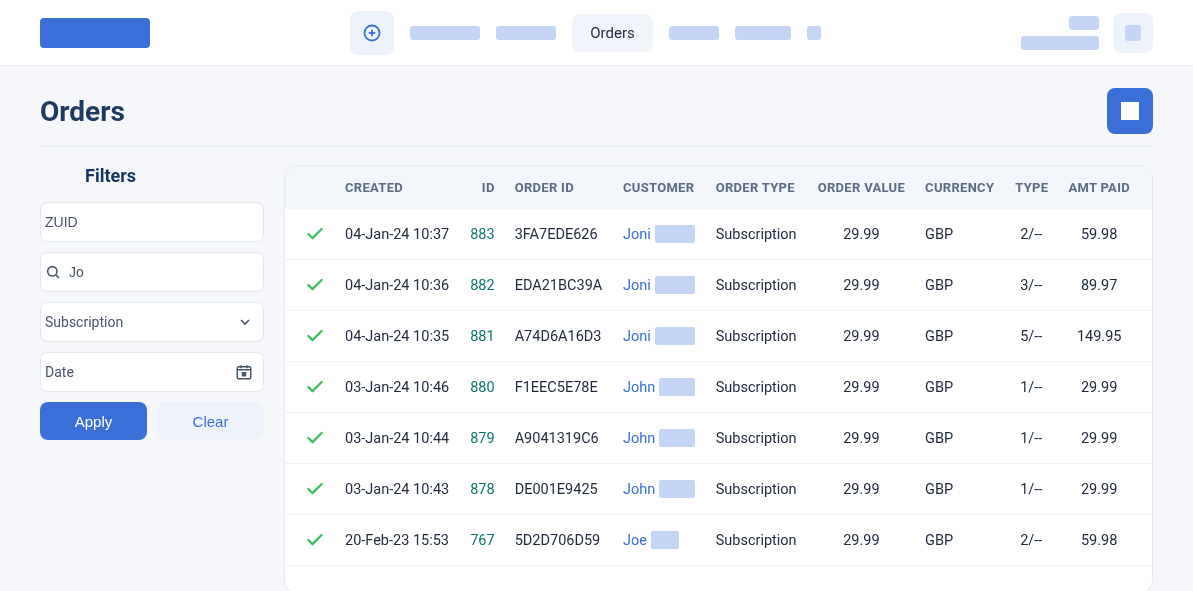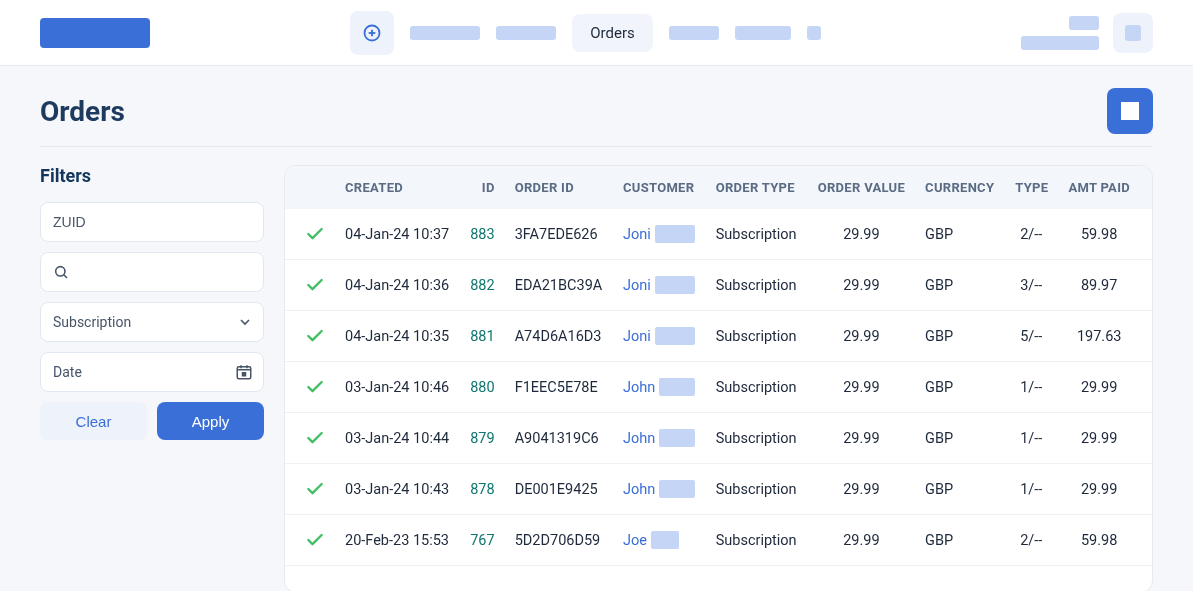--- a/index.html
+++ b/index.html
@@ -108,28 +108,29 @@
 
   .filters {
     width: 224px;
     flex-shrink: 0;
   }
   .filters h2 {
     font-size: 18px;
     font-weight: 700;
     color: #14365e;
     margin-bottom: 16px;
+    margin-left: 45px;
   }
   .field {
     width: 100%;
     border: 1px solid #e2e8f0;
     border-radius: 8px;
     background: #fff;
     height: 40px;
-    padding: 0 12px;
+    padding: 0 4px;
     font-size: 14px;
     color: #475569;
     display: flex;
     align-items: center;
     margin-bottom: 10px;
     position: relative;
   }
   .field input {
     border: none; outline: none; flex:1; font-size:14px; color:#475569; background:transparent;
   }
@@ -247,20 +248,21 @@
       <input value="ZUID" style="">
     </div>
 
     <div class="field">
       <span class="icon-left">
         <svg width="16" height="16" viewBox="0 0 24 24" fill="none" stroke="currentColor" stroke-width="2.4">
             <circle cx="11" cy="11" r="7"></circle>
             <line x1="21" y1="21" x2="16.2" y2="16.2"></line>
           </svg>
       </span>
+      <input value="Jo" style="">
     </div>
 
 
 
     <div class="field">
       <span>Subscription</span>
       <span class="chevron">
         <svg width="16" height="16" viewBox="0 0 24 24" fill="none" stroke="currentColor" stroke-width="2.4">
             <polyline points="6 9 12 15 18 9"></polyline>
           </svg>
@@ -274,22 +276,22 @@
             <rect x="3" y="5" width="18" height="16" rx="2"></rect>
             <line x1="3" y1="9" x2="21" y2="9"></line>
             <line x1="8" y1="3" x2="8" y2="7"></line>
             <line x1="16" y1="3" x2="16" y2="7"></line>
             <rect x="10" y="13" width="4" height="4" fill="currentColor"></rect>
           </svg>
       </span>
     </div>
 
     <div class="filter-buttons">
+      <button class="btn btn-apply">Apply</button>
       <button class="btn btn-clear">Clear</button>
-      <button class="btn btn-apply">Apply</button>
     </div>
   </div>
 
   <div class="orders-card">
     <table>
       <thead>
         <tr>
           <th></th>
           <th class="col-created">CREATED</th>
           <th class="col-id num-right">ID</th>
@@ -357,21 +359,21 @@
             <td class="col-id num-right"><span class="id-link">881</span></td>
             <td class="col-order-id">A74D6A16D3</td>
             <td class="col-customer"><span class="customer-cell">
                 <span class="customer-name">Joni</span>
                 <span class="customer-redact" style="width:40px"></span>
               </span></td>
             <td class="col-type">Subscription</td>
             <td class="col-value num-right">29.99</td>
             <td class="col-currency">GBP</td>
             <td class="col-count num-right">5/--</td>
-            <td class="col-amt num-right">197.63</td>
+            <td class="col-amt num-right">149.95</td>
           </tr>
           <tr>
             <td>
               <span class="check">
                 <svg width="20" height="20" viewBox="0 0 24 24" fill="none" stroke="currentColor" stroke-width="2.8" stroke-linecap="round" stroke-linejoin="round">
                   <polyline points="4 12 9 17 20 6"></polyline>
                 </svg>
               </span>
             </td>
             <td class="col-created">03-Jan-24 10:46</td>

